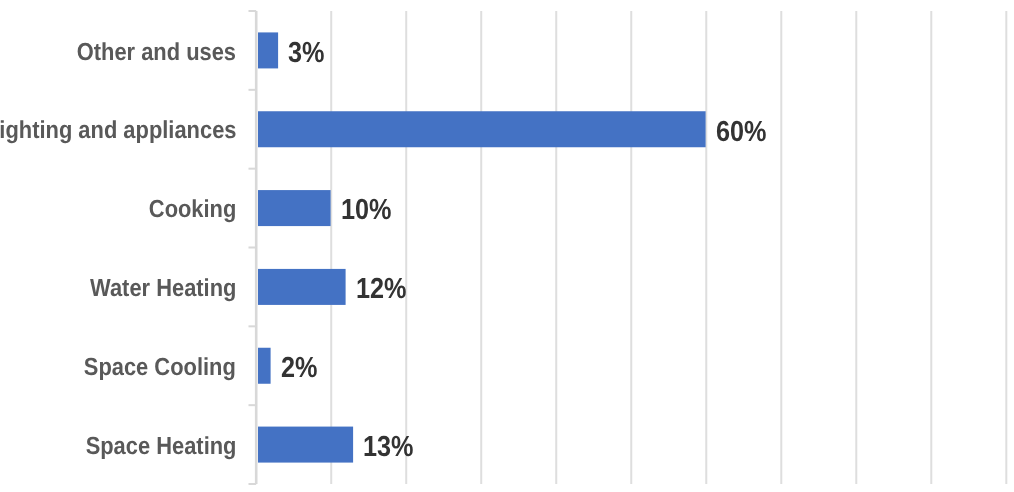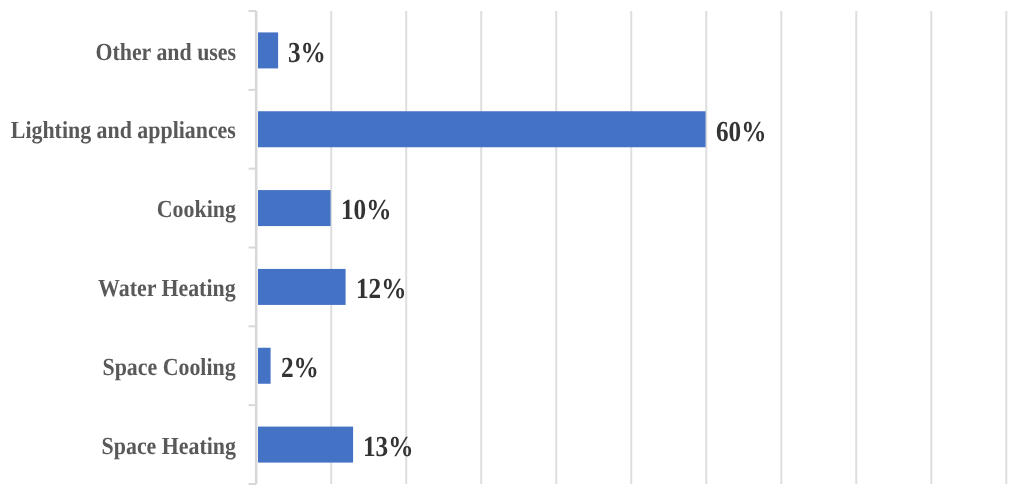--- a/index.html
+++ b/index.html
@@ -43,21 +43,21 @@
   }
   .val-label {
     font-size: 29px;
     transform: translateZ(0) scaleX(0.87);
     transform-origin: left center;
   }
 </style>
 </head>
 <body>
 
-<div id="chart" style="background: rgb(255, 255, 255); width: 1014px; height: 492px; font-family: Liberation Serif, serif;">
+<div id="chart" style="background: rgb(255, 255, 255); width: 1014px; height: 492px;">
 
   <svg id="plot-svg" width="1014" height="492" viewBox="0 0 1014 492">
     <g id="gridlines">
         <rect x="330.21" y="11" width="2" height="473" fill="#dedede"></rect>
         <rect x="405.21999999999997" y="11" width="2" height="473" fill="#dedede"></rect>
         <rect x="480.22999999999996" y="11" width="2" height="473" fill="#dedede"></rect>
         <rect x="555.24" y="11" width="2" height="473" fill="#dedede"></rect>
         <rect x="630.25" y="11" width="2" height="473" fill="#dedede"></rect>
         <rect x="705.26" y="11" width="2" height="473" fill="#dedede"></rect>
         <rect x="780.27" y="11" width="2" height="473" fill="#dedede"></rect>

